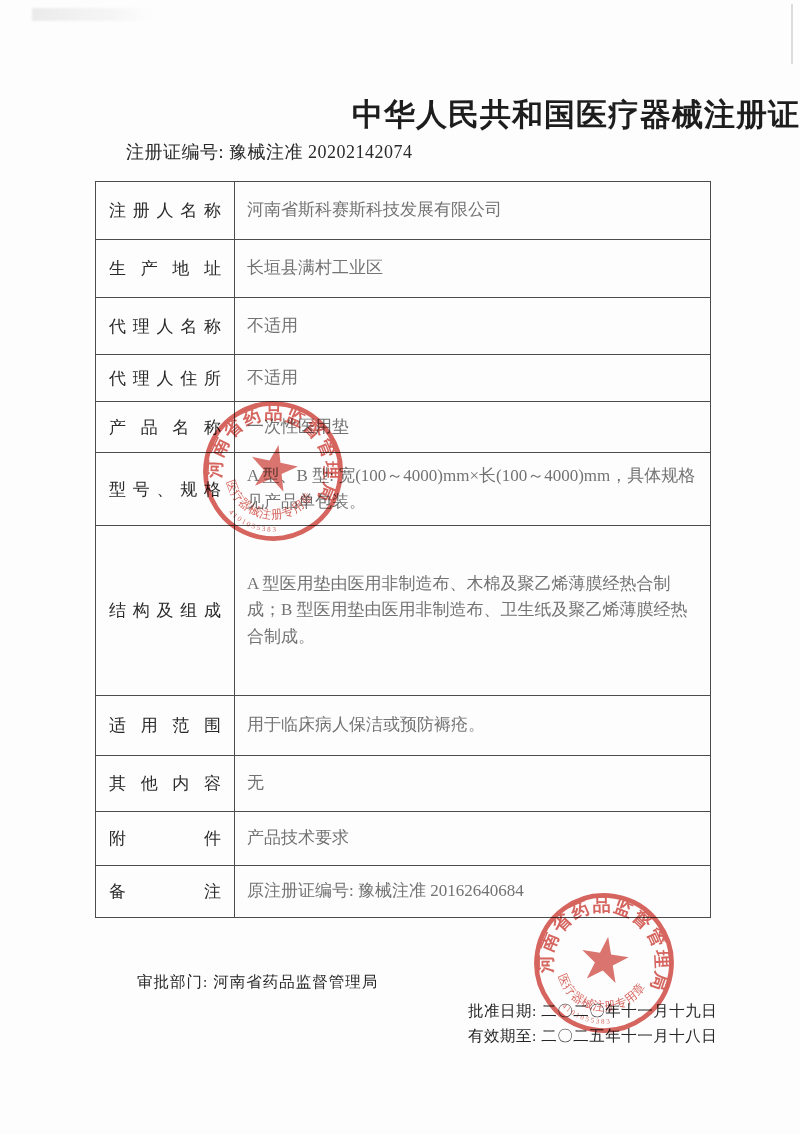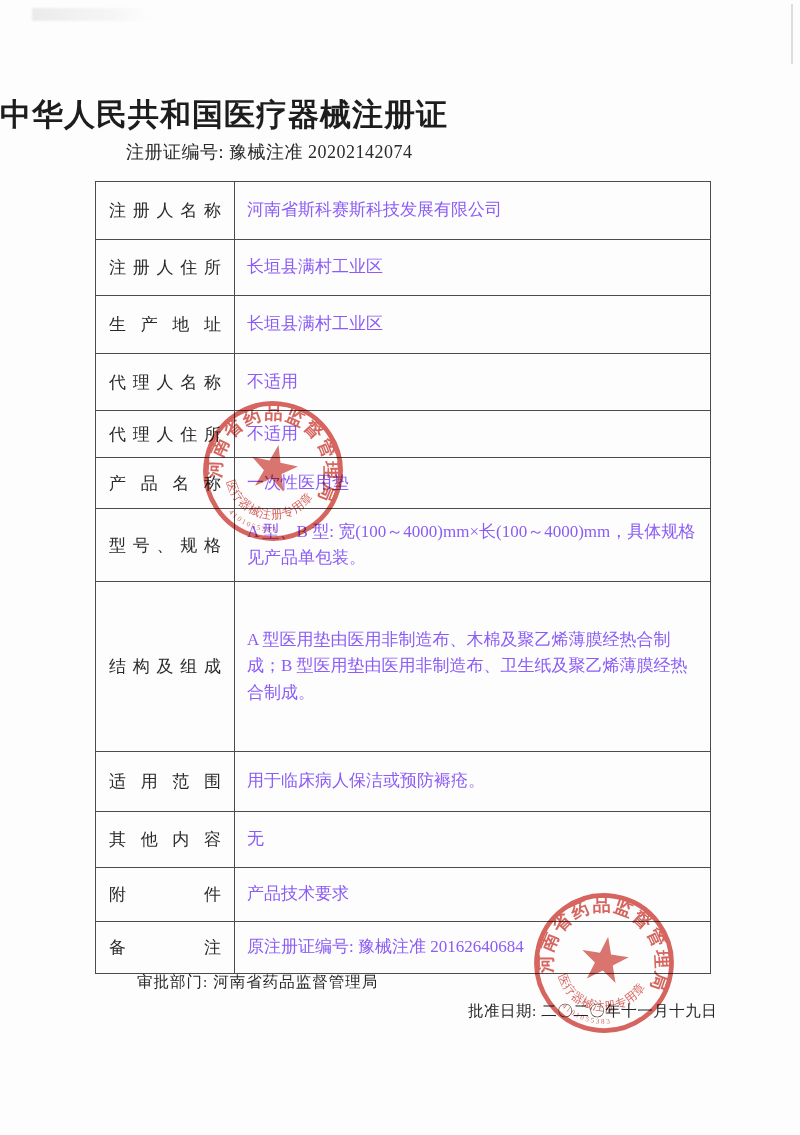--- a/index.html
+++ b/index.html
@@ -15,21 +15,21 @@
     position:absolute;left:32px;top:8px;width:120px;height:13px;
     background:linear-gradient(90deg,#9a9a9a,#c4c4c4 40%,#d8d8d8 70%,transparent);
     opacity:.18;filter:blur(1px);
   }
   .artifact-line{
     position:absolute;left:791px;top:4px;width:2px;height:60px;
     background:#bdbdbd;opacity:.5;
   }
   .doc-title{
     position:absolute;left:0;top:94px;width:100%;
-    text-align:left;font-size:31px;font-weight:bold;letter-spacing:1px;
+    text-align:right;font-size:31px;font-weight:bold;letter-spacing:1px;
     color:#1d1d1d;
   }
   .cert-line{
     position:absolute;left:126px;top:140px;
     font-size:18px;color:#2a2a2a;letter-spacing:.5px;
   }
   table.cert-table{
     position:absolute;left:95px;top:181px;width:616px;
     border-collapse:collapse;table-layout:fixed;
   }
@@ -42,21 +42,21 @@
     padding:0 13px;
     text-align:justify;
     text-align-last:justify;
     color:#2a2a2a;
     vertical-align:middle;
   }
   td.val{
     font-size:17px;
     padding:2px 10px 2px 12px;
     line-height:1.55;
-    color:#8b5cf6;
+    color:#737373;
     vertical-align:middle;
   }
   .footer-dept{
     position:absolute;left:137px;top:972px;
     font-size:15.5px;letter-spacing:1px;
   }
   .footer-right{
     position:absolute;left:468px;top:970px;
     font-size:15.5px;line-height:25px;letter-spacing:.5px;margin-top:28px;
   }
@@ -84,24 +84,20 @@
 
 <div class="doc-title">中华人民共和国医疗器械注册证</div>
 
 <div class="cert-line"><span>注册证编号:</span> <span>豫械注准 20202142074</span></div>
 
 <table class="cert-table">
   <tbody>
     <tr style="height:58px">
       <td class="lbl">注册人名称</td>
       <td class="val">河南省斯科赛斯科技发展有限公司</td>
-    </tr>
-    <tr style="height:56px">
-      <td class="lbl">注册人住所</td>
-      <td class="val">长垣县满村工业区</td>
     </tr>
     <tr style="height:58px">
       <td class="lbl">生产地址</td>
       <td class="val">长垣县满村工业区</td>
     </tr>
     <tr style="height:57px">
       <td class="lbl">代理人名称</td>
       <td class="val">不适用</td>
     </tr>
     <tr style="height:47px">
@@ -136,20 +132,21 @@
       <td class="lbl">备　注</td>
       <td class="val">原注册证编号: 豫械注准 20162640684</td>
     </tr>
   </tbody>
 </table>
 
 <div class="footer-dept"><span>审批部门:</span> <span>河南省药品监督管理局</span></div>
 
 <div class="footer-right">
   <div><span>批准日期:</span> <span>二〇二〇年十一月十九日</span></div>
+  <div><span>有效期至:</span> <span>二〇二五年十一月十八日</span></div>
 </div>
 
 <svg class="stamp stamp-center" viewBox="0 0 160 160">
   <defs>
     <path id="s1top" d="M 28.3 98.8 A 55 55 0 1 1 131.7 98.8" fill="none"></path>
     <path id="s1mid" d="M 34.7 101.1 A 50 50 0 0 0 125.3 101.1" fill="none"></path>
     <path id="s1ser" d="M 43.3 132.4 A 64 64 0 0 0 116.7 132.4" fill="none"></path>
   </defs>
   <circle class="ring" cx="80" cy="80" r="71" fill="none" stroke-width="5"></circle>
   <polygon class="star" points="80,52 85.9,69.9 104.7,70 89.5,81.1 95.3,99 80,88 64.7,99 70.5,81.1 55.3,70 74.1,69.9"></polygon>

